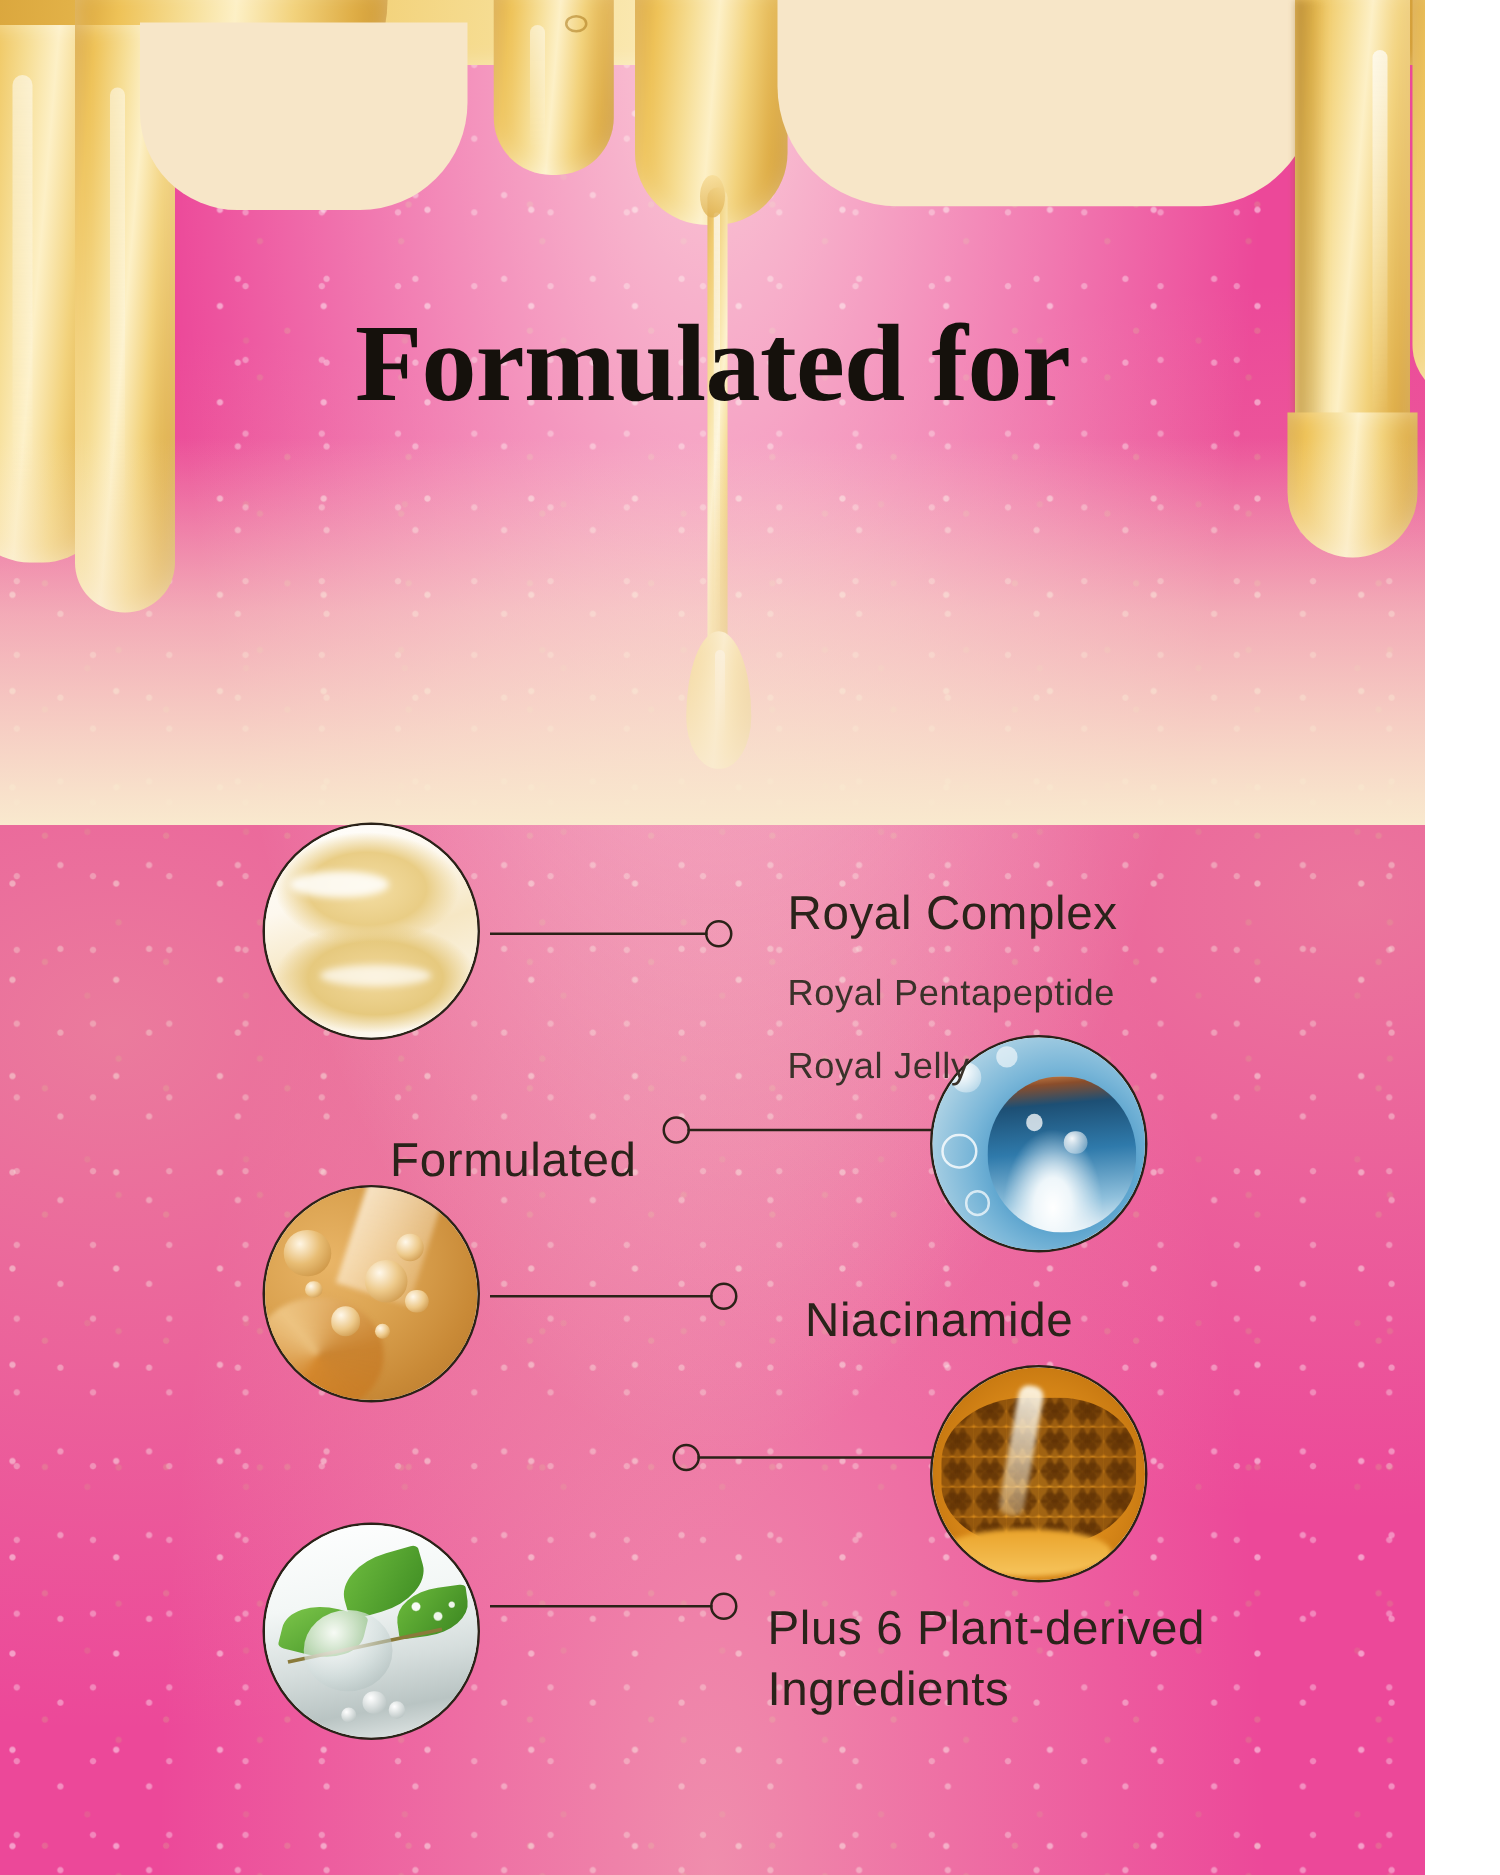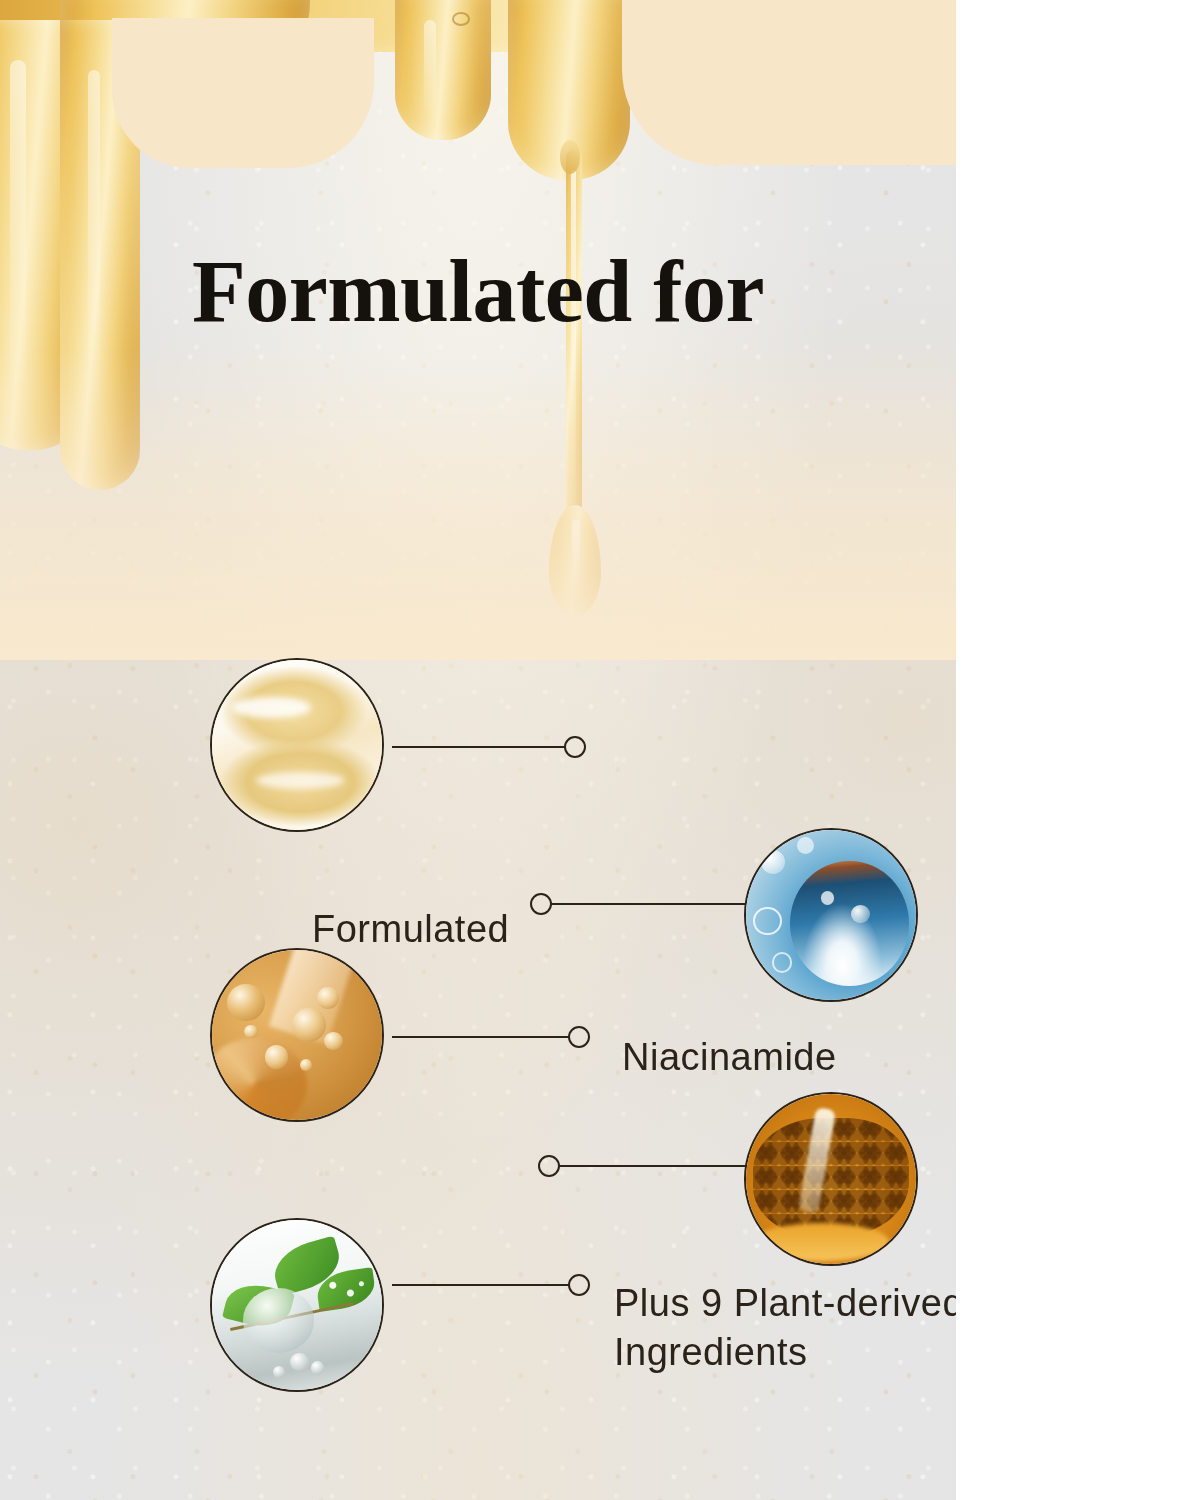--- a/index.html
+++ b/index.html
@@ -3,22 +3,22 @@
 <meta charset="utf-8">
 <style>
   * { box-sizing: border-box; margin:0; padding:0; }
   html, body {
     width:1200px; height:1500px;
     overflow:hidden;
     font-family: "Liberation Sans", sans-serif;
   }
   #stage {
     position:relative;
-    width:956px; height:1500px;
-    background:#e5e5e5;
+    width:1140px; height:1500px;
+    background:#ec4899;
     overflow:hidden;
     text-decoration:underline;
   }
 
   
   .paper {
     position:absolute; inset:0;
     background:
       radial-gradient(circle at 12% 18%, rgba(255,255,255,.55) 0 2px, transparent 3px),
       radial-gradient(circle at 37% 62%, rgba(214,186,140,.30) 0 2px, transparent 3px),
@@ -181,20 +181,25 @@
                 background:rgba(255,255,255,.85); border-radius:50%; filter:blur(3px);"></div>
     <div style="position:absolute; left:26%; top:66%; width:52%; height:10%;
                 background:rgba(255,255,255,.7); border-radius:50%; filter:blur(3px);"></div>
   </div>
 
   <div class="connector" style="left:392px; top:735px; width:196px; height:24px;">
     <div class="bar" style="left:0; width:174px;"></div>
     <div class="node" style="left:172px;"></div>
   </div>
 
+  <div class="lbl" style="left:630px; top:686px;">
+    <span class="main">Royal Complex</span>
+    <span class="sub">Royal Pentapeptide</span>
+    <span class="sub">Royal Jelly</span>
+  </div>
 
   <div class="lbl" style="left:312px; top:884px;">
     <span class="main">Formulated</span>
   </div>
 
   <div class="connector" style="left:530px; top:892px; width:222px; height:24px;">
     <div class="node" style="left:0;"></div>
     <div class="bar" style="left:20px; width:196px;"></div>
   </div>
 
@@ -244,21 +249,21 @@
                 background:radial-gradient(circle at 34% 30%, #fff8ea 0%, #edc98a 50%, #c1832f 100%);"></div>
     <div style="position:absolute; left:52%; top:64%; width:7%; height:7%; border-radius:50%;
                 background:radial-gradient(circle at 34% 30%, #fff8ea 0%, #edc98a 50%, #c1832f 100%);"></div>
   </div>
 
   <div class="connector" style="left:392px; top:1025px; width:204px; height:24px;">
     <div class="bar" style="left:0; width:178px;"></div>
     <div class="node" style="left:176px;"></div>
   </div>
 
-  <div class="lbl" style="left:622px; top:1012px;">
+  <div class="lbl" style="left:644px; top:1012px;">
     <span class="main">Niacinamide</span>
   </div>
 
 
   <div class="connector" style="left:538px; top:1154px; width:220px; height:24px;">
     <div class="node" style="left:0;"></div>
     <div class="bar" style="left:20px; width:194px;"></div>
   </div>
 
   <div class="thumb" style="left:744px; top:1092px; width:174px; height:174px;">
@@ -311,17 +316,17 @@
                   radial-gradient(circle at 60% 55%, rgba(255,255,255,.9) 0 3px, transparent 4px),
                   radial-gradient(circle at 85% 25%, rgba(255,255,255,.9) 0 2px, transparent 3px);"></div>
   </div>
 
   <div class="connector" style="left:392px; top:1273px; width:204px; height:24px;">
     <div class="bar" style="left:0; width:178px;"></div>
     <div class="node" style="left:176px;"></div>
   </div>
 
   <div class="lbl" style="left:614px; top:1258px; width:420px;">
-    <span class="main">Plus 9 Plant-derived
+    <span class="main">Plus 6 Plant-derived
 Ingredients</span>
   </div>
 
 </div>
 
 </body></html>

